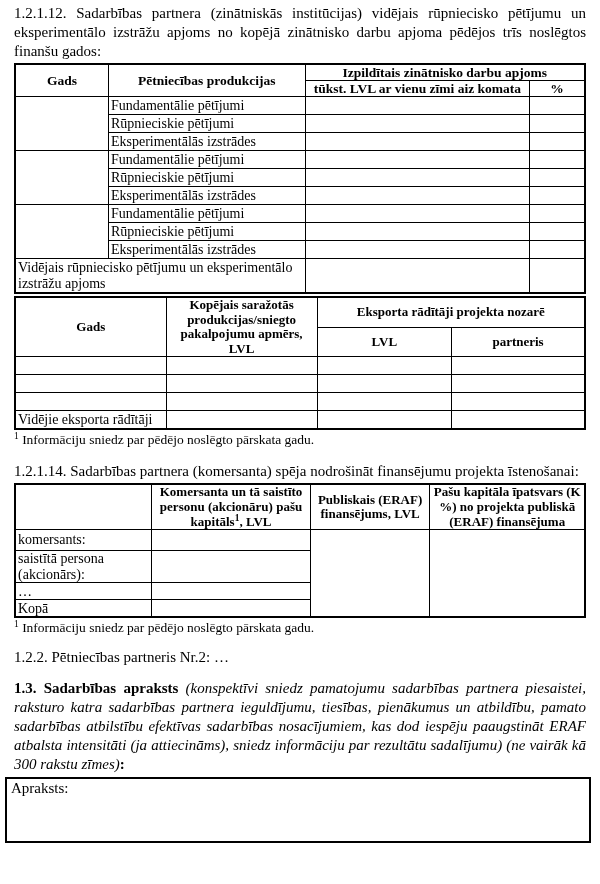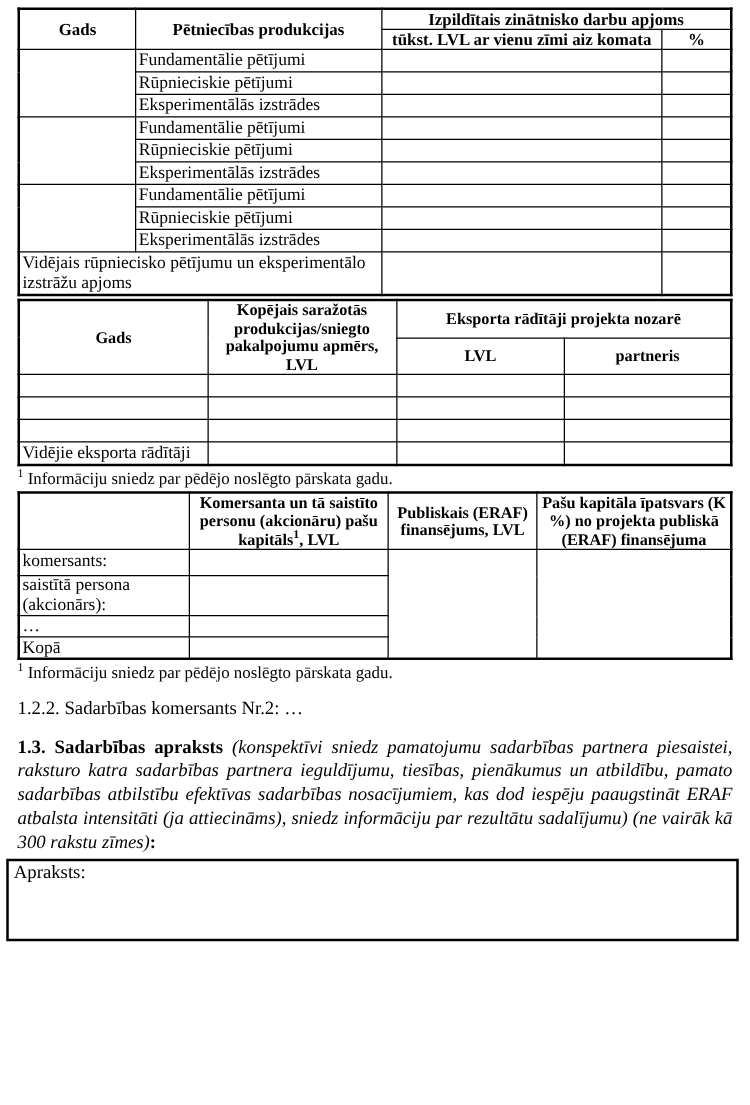--- a/index.html
+++ b/index.html
@@ -65,20 +65,21 @@
     border:2px solid #000;
     padding:1px 4px;
     font-size:15px;
   }
 </style>
 </head>
 <body>
 
 <div class="page">
 
+  <p class="para">1.2.1.12. Sadarbības partnera (zinātniskās institūcijas) vidējais rūpniecisko pētījumu un eksperimentālo izstrāžu apjoms no kopējā zinātnisko darbu apjoma pēdējos trīs noslēgtos finanšu gados:</p>
 
   <table class="t1">
     <colgroup>
       <col style="width:16.4%">
         <col style="width:34.5%">
         <col style="width:39.4%">
         <col style="width:9.7%">
     </colgroup>
     <tbody>
         <tr class="hrow">
@@ -190,20 +191,21 @@
       <td class="label-cell nowrap">Vidējie eksporta rādītāji</td>
       <td></td>
       <td></td>
       <td></td>
     </tr>
   </tbody>
     </table>
 
   <p class="footnote"><sup>1</sup><span> Informāciju sniedz par pēdējo noslēgto pārskata gadu.</span></p>
 
+  <p class="para m-t2">1.2.1.14. Sadarbības partnera (komersanta) spēja nodrošināt finansējumu projekta īstenošanai:</p>
 
   <table class="t3">
     <colgroup>
       <col style="width:24%">
         <col style="width:27.8%">
         <col style="width:21%">
         <col style="width:27.2%">
     </colgroup>
     <tbody>
         <tr class="hrow">
@@ -228,21 +230,21 @@
     </tr>
     <tr class="r4">
       <td class="label-cell">Kopā</td>
       <td></td>
     </tr>
   </tbody>
     </table>
 
   <p class="footnote"><sup>1</sup><span> Informāciju sniedz par pēdējo noslēgto pārskata gadu.</span></p>
 
-  <p class="para m-t3">1.2.2. Sadarbības komersants Nr.2: …</p>
+  <p class="para m-t3">1.2.2. Pētniecības partneris Nr.2: …</p>
 
   <p class="para m-t3 p13"><b>1.3. Sadarbības apraksts </b><i>(konspektīvi sniedz pamatojumu sadarbības partnera piesaistei, raksturo katra sadarbības partnera ieguldījumu, tiesības, pienākumus un atbildību, pamato sadarbības atbilstību efektīvas sadarbības nosacījumiem, kas dod iespēju paaugstināt ERAF atbalsta intensitāti (ja attiecināms), sniedz informāciju par rezultātu sadalījumu) (ne vairāk kā 300 rakstu zīmes)</i><b>:</b></p>
 
   <div class="apraksts-box">
     <span>Apraksts:</span>
   </div>
 
 </div>
 
 </body></html>

